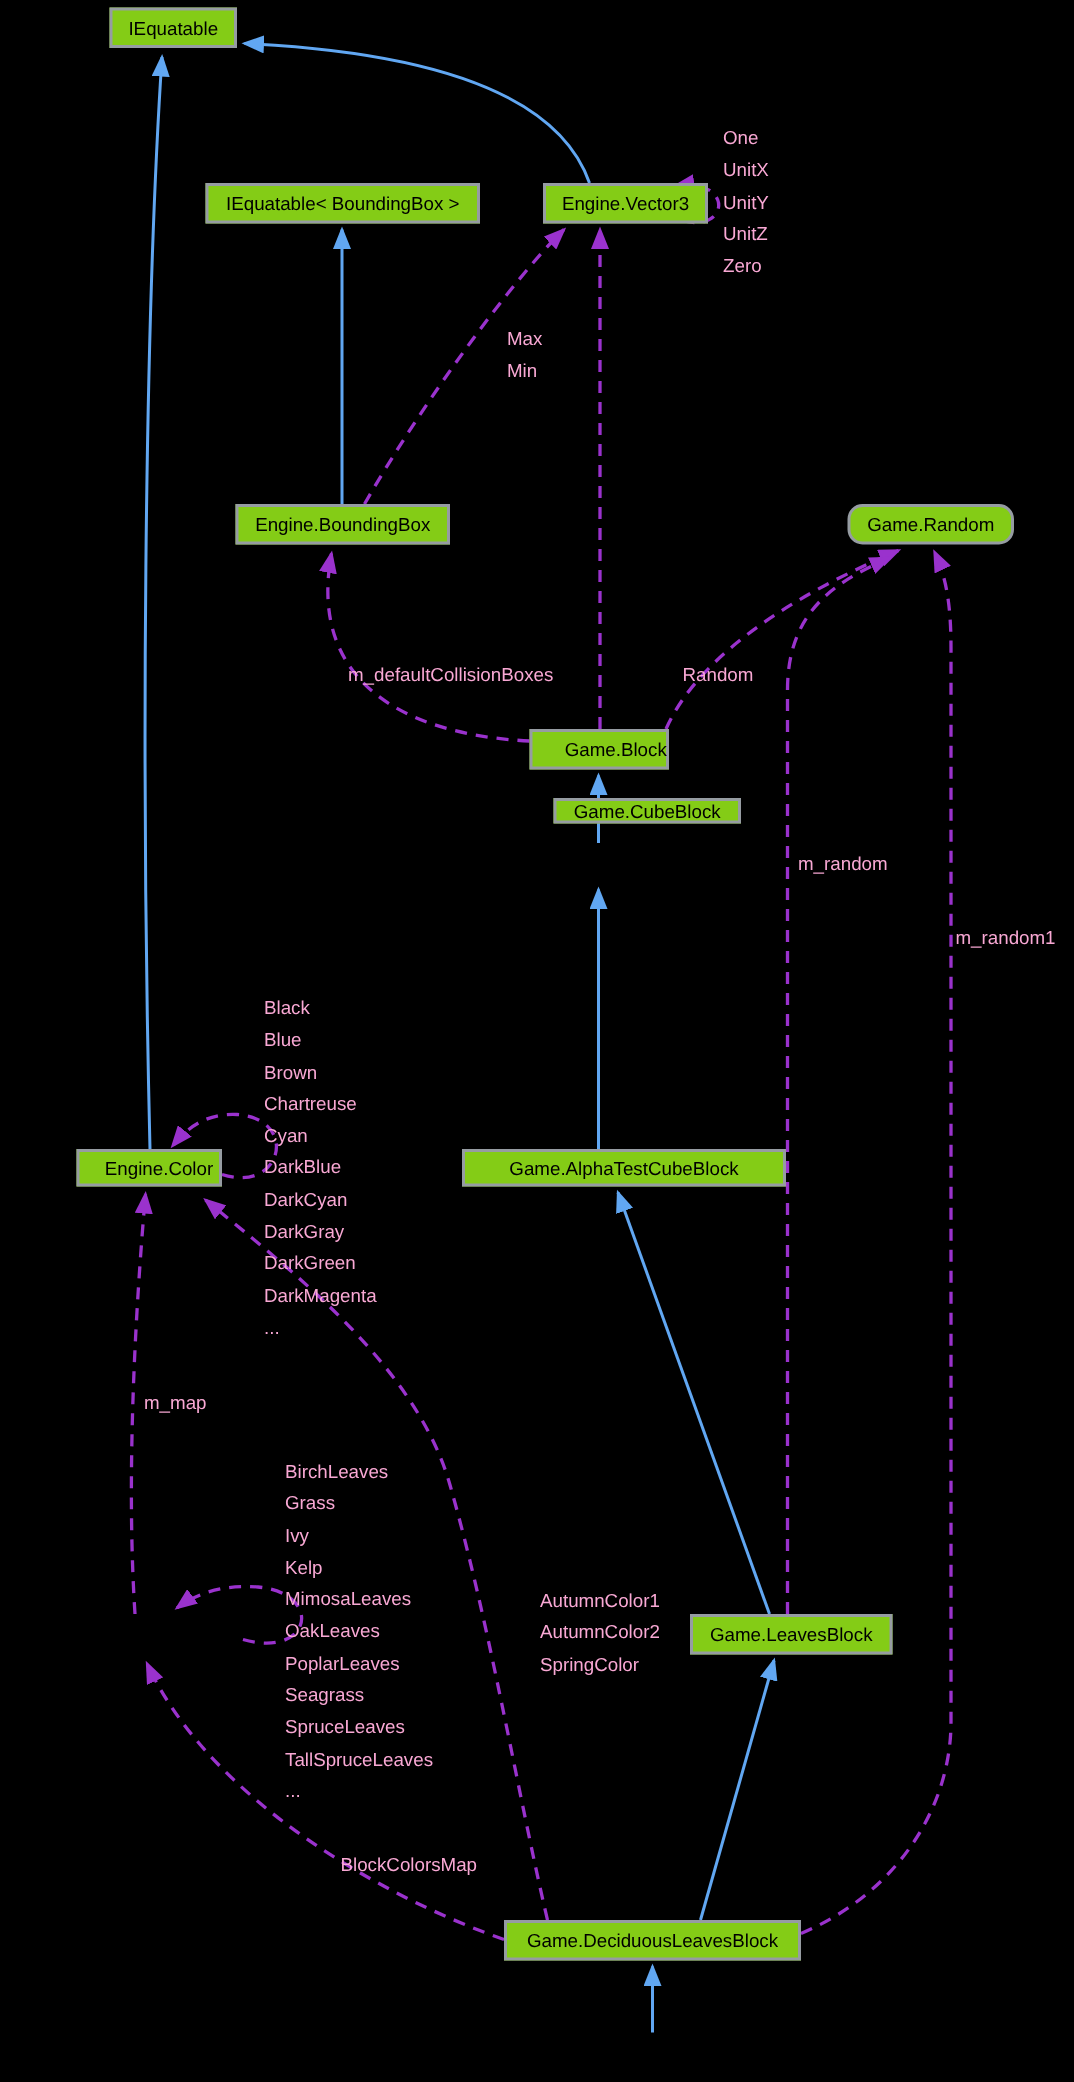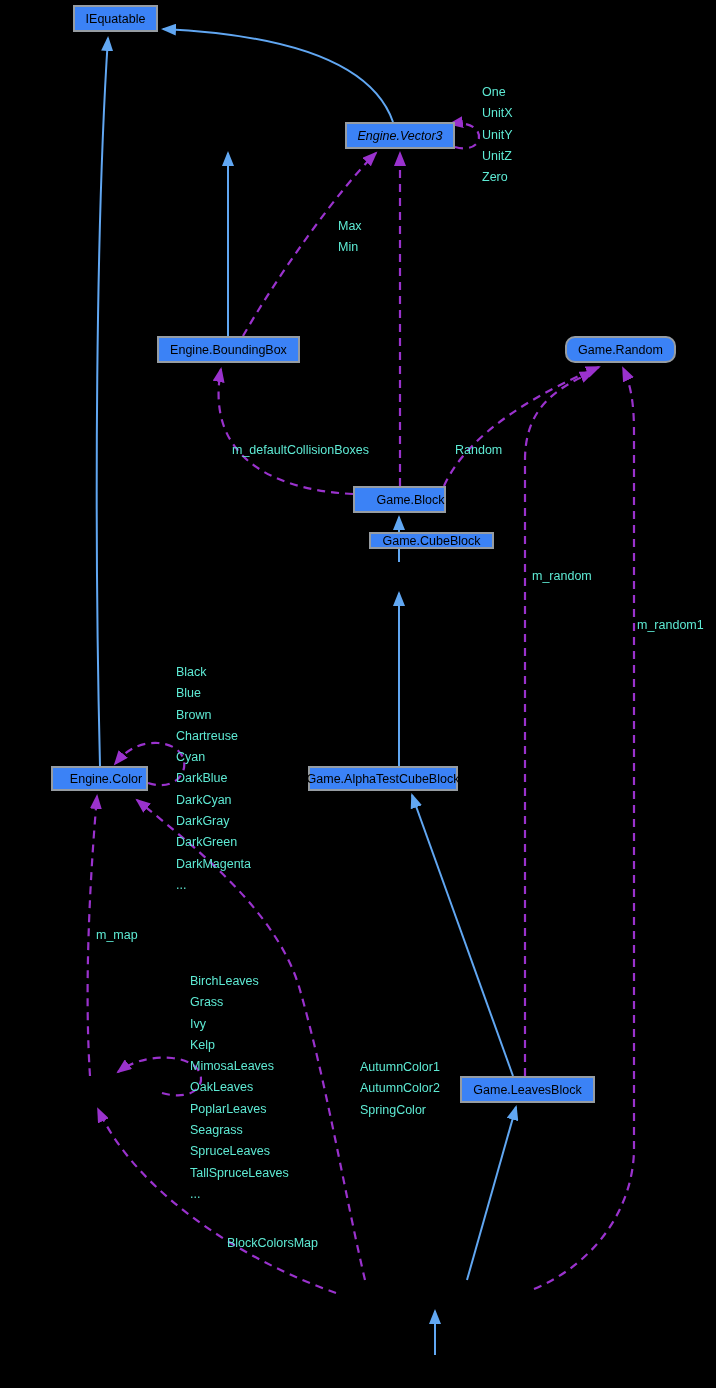--- a/index.html
+++ b/index.html
@@ -2,27 +2,27 @@
 <html><head>
 <meta charset="utf-8">
 <style>
   html,body{margin:0;padding:0;background:#000;}
   #canvas{
     position:relative;width:716px;height:1388px;background:#000;overflow:hidden;
     font-family:"Liberation Sans",sans-serif;
   }
   #edges{position:absolute;left:0;top:0;width:716px;height:1388px;}
   .node{
-    position:absolute;box-sizing:border-box;background:#3b82f6;border:2px solid #969ca2;
+    position:absolute;box-sizing:border-box;background:#84cc16;border:2px solid #969ca2;
     color:#000;font-size:12.5px;display:flex;align-items:center;justify-content:center;
     white-space:nowrap;z-index:2;
   }
   .node.current{background:#bebebe;border-color:#767676;}
   .elabel{
-    position:absolute;color:#5eead4;font-size:12.5px;line-height:21.3px;
+    position:absolute;color:#f9a8d4;font-size:12.5px;line-height:21.3px;
     white-space:pre-line;z-index:1;
   }
 </style>
 </head>
 <body>
 
 <div id="canvas">
 
   <svg id="edges" viewBox="0 0 716 1388" xmlns="http://www.w3.org/2000/svg">
     <defs>
@@ -51,28 +51,30 @@
     <path d="M525,1076 L525,460 C525,408 556,388 593,372" fill="none" stroke="#9a32cd" stroke-width="2.2" stroke-dasharray="8 6" marker-end="url(#arrow-purple)"></path>
     <path d="M534,1289 C598,1262 634,1205 634,1148 L634,432 C634,400 630,383 623,368" fill="none" stroke="#9a32cd" stroke-width="2.2" stroke-dasharray="8 6" marker-end="url(#arrow-purple)"></path>
     <path d="M148,783 C188,796 200,746 158,743 C136,742 124,753 115,764" fill="none" stroke="#9a32cd" stroke-width="2.2" stroke-dasharray="8 6" marker-end="url(#arrow-purple)"></path>
     <path d="M90,1076 C85,1000 88,900 97,796" fill="none" stroke="#9a32cd" stroke-width="2.2" stroke-dasharray="8 6" marker-end="url(#arrow-purple)"></path>
     <path d="M365,1280 C345,1195 327,1085 300,990 C278,912 196,848 137,800" fill="none" stroke="#9a32cd" stroke-width="2.2" stroke-dasharray="8 6" marker-end="url(#arrow-purple)"></path>
     <path d="M336,1293 C248,1262 138,1196 98,1109" fill="none" stroke="#9a32cd" stroke-width="2.2" stroke-dasharray="8 6" marker-end="url(#arrow-purple)"></path>
     <path d="M162,1093 C208,1106 216,1062 172,1058 C148,1056 130,1063 118,1072" fill="none" stroke="#9a32cd" stroke-width="2.2" stroke-dasharray="8 6" marker-end="url(#arrow-purple)"></path>
   </svg>
 
   <div class="node" style="left:73px;top:5px;width:85px;height:27px;">IEquatable</div>
-  <div class="node" style="left:345px;top:122px;width:110px;height:27px;font-style:italic;">Engine.Vector3</div>
+  <div class="node" style="left:137px;top:122px;width:183px;height:27px;">IEquatable&lt; BoundingBox &gt;</div>
+  <div class="node" style="left:362px;top:122px;width:110px;height:27px;">Engine.Vector3</div>
   <div class="node" style="left:157px;top:336px;width:143px;height:27px;">Engine.BoundingBox</div>
   <div class="node" style="left:565px;top:336px;width:111px;height:27px;border-radius:10px;">Game.Random</div>
   <div class="node" style="left:353px;top:486px;width:93px;height:27px;padding-left:22px;">Game.Block</div>
   <div class="node" style="left:337px;top:532px;width:125px;height:17px;margin-left:32px;">Game.CubeBlock</div>
   <div class="node" style="left:51px;top:766px;width:97px;height:25px;padding-left:13px;">Engine.Color</div>
-  <div class="node" style="left:308px;top:766px;width:150px;height:25px;">Game.AlphaTestCubeBlock</div>
+  <div class="node" style="left:308px;top:766px;width:216px;height:25px;">Game.AlphaTestCubeBlock</div>
   <div class="node" style="left:460px;top:1076px;width:135px;height:27px;">Game.LeavesBlock</div>
+  <div class="node" style="left:336px;top:1280px;width:198px;height:27px;">Game.DeciduousLeavesBlock</div>
   <div class="node current" style="left:344px;top:1430px;width:153px;height:27px;">Game.MimosaLeavesBlock</div>
 
   <div class="elabel" style="left:482px;top:82px;">One
 UnitX
 UnitY
 UnitZ
 Zero</div>
   <div class="elabel" style="left:338px;top:216px;">Max
 Min</div>
   <div class="elabel" style="left:232px;top:440px;">m_defaultCollisionBoxes</div>

